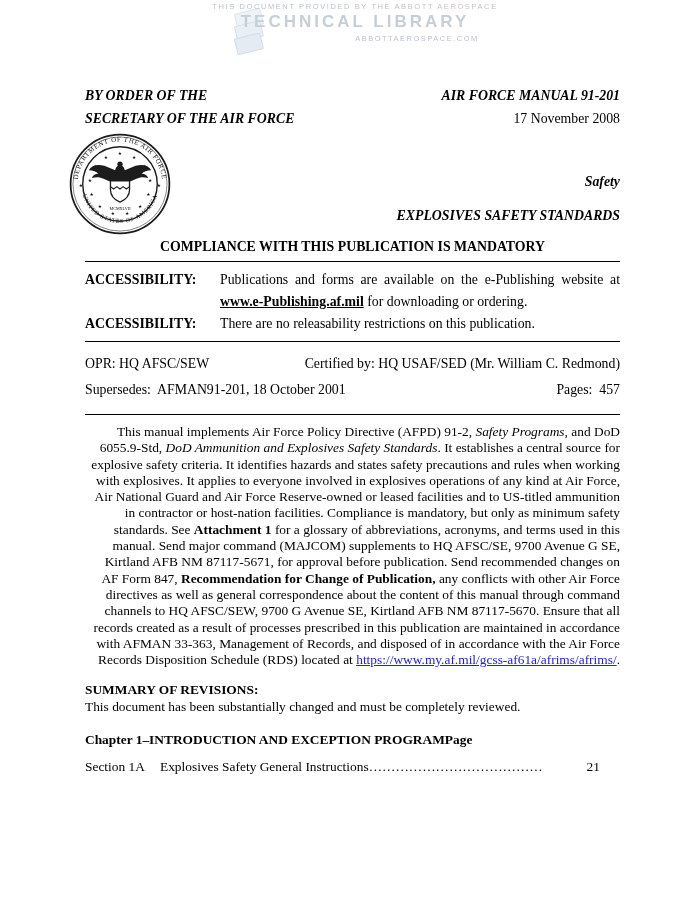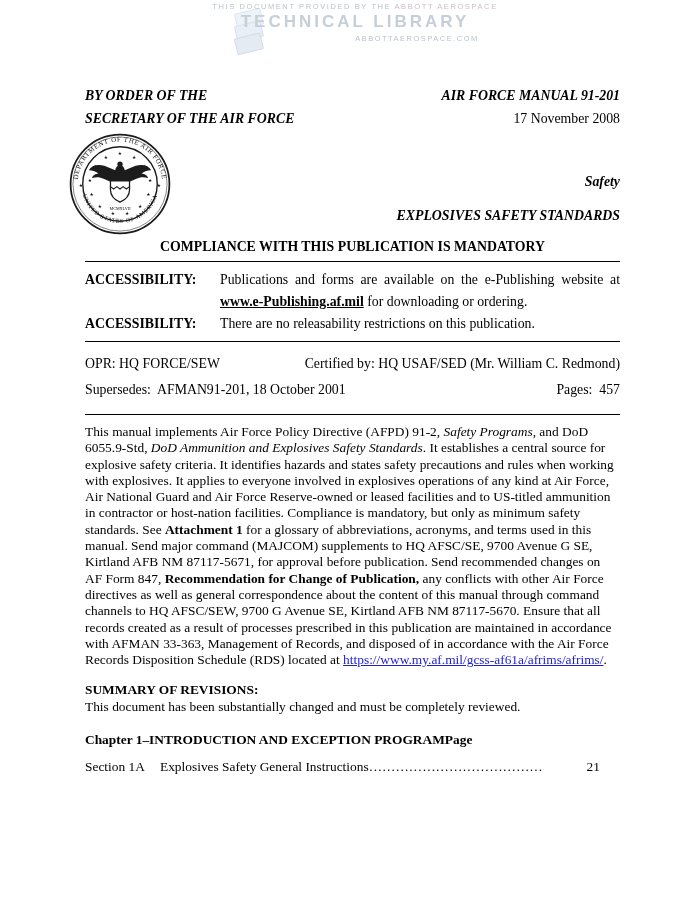--- a/index.html
+++ b/index.html
@@ -30,21 +30,21 @@
   .rule{border-top:1.9px solid #000;height:0;}
   
   .notices{padding:7px 0 6px 0;font-size:13.8px;}
   .notice-row{display:flex;line-height:22px;gap:8px;}
   .notice-label{width:127px;flex:none;font-weight:bold;}
   .notice-text{flex:1;text-align:justify;}
   
   .admin{padding:9px 0 11px 0;font-size:13.8px;}
   .admin-row{display:flex;justify-content:space-between;line-height:26px;white-space:pre-wrap;}
   
-  .bodypara{margin-top:9px;font-size:13.4px;line-height:16.3px;text-align:left;}
+  .bodypara{margin-top:9px;font-size:13.4px;line-height:16.3px;text-align:right;}
   .b{font-weight:bold;}
   .i{font-style:italic;}
   .u{text-decoration:underline;}
   a.doc-link{color:#2222cc;text-decoration:underline;cursor:pointer;}
   
   .summary{margin-top:13px;font-size:13.4px;line-height:17px;}
   .summary-heading{font-weight:bold;}
   
   .toc{margin-top:16px;font-size:13.4px;line-height:17px;}
   .toc-chapter{display:flex;justify-content:flex-start;font-weight:bold;padding-right:20px;margin-bottom:10px;}
@@ -149,21 +149,21 @@
       <div class="notice-row">
         <div class="notice-label">ACCESSIBILITY:</div>
         <div class="notice-text">There are no releasability restrictions on this publication.</div>
       </div>
     </div>
 
     <div class="rule"></div>
 
     <div class="admin">
       <div class="admin-row">
-        <span>OPR: HQ FORCE/SEW</span>
+        <span>OPR: HQ AFSC/SEW</span>
         <span>Certified by: HQ USAF/SED (Mr. William C. Redmond)</span>
       </div>
       <div class="admin-row">
         <span>Supersedes:  AFMAN91-201, 18 October 2001</span>
         <span>Pages:  457</span>
       </div>
     </div>
 
     <div class="rule"></div>
 

